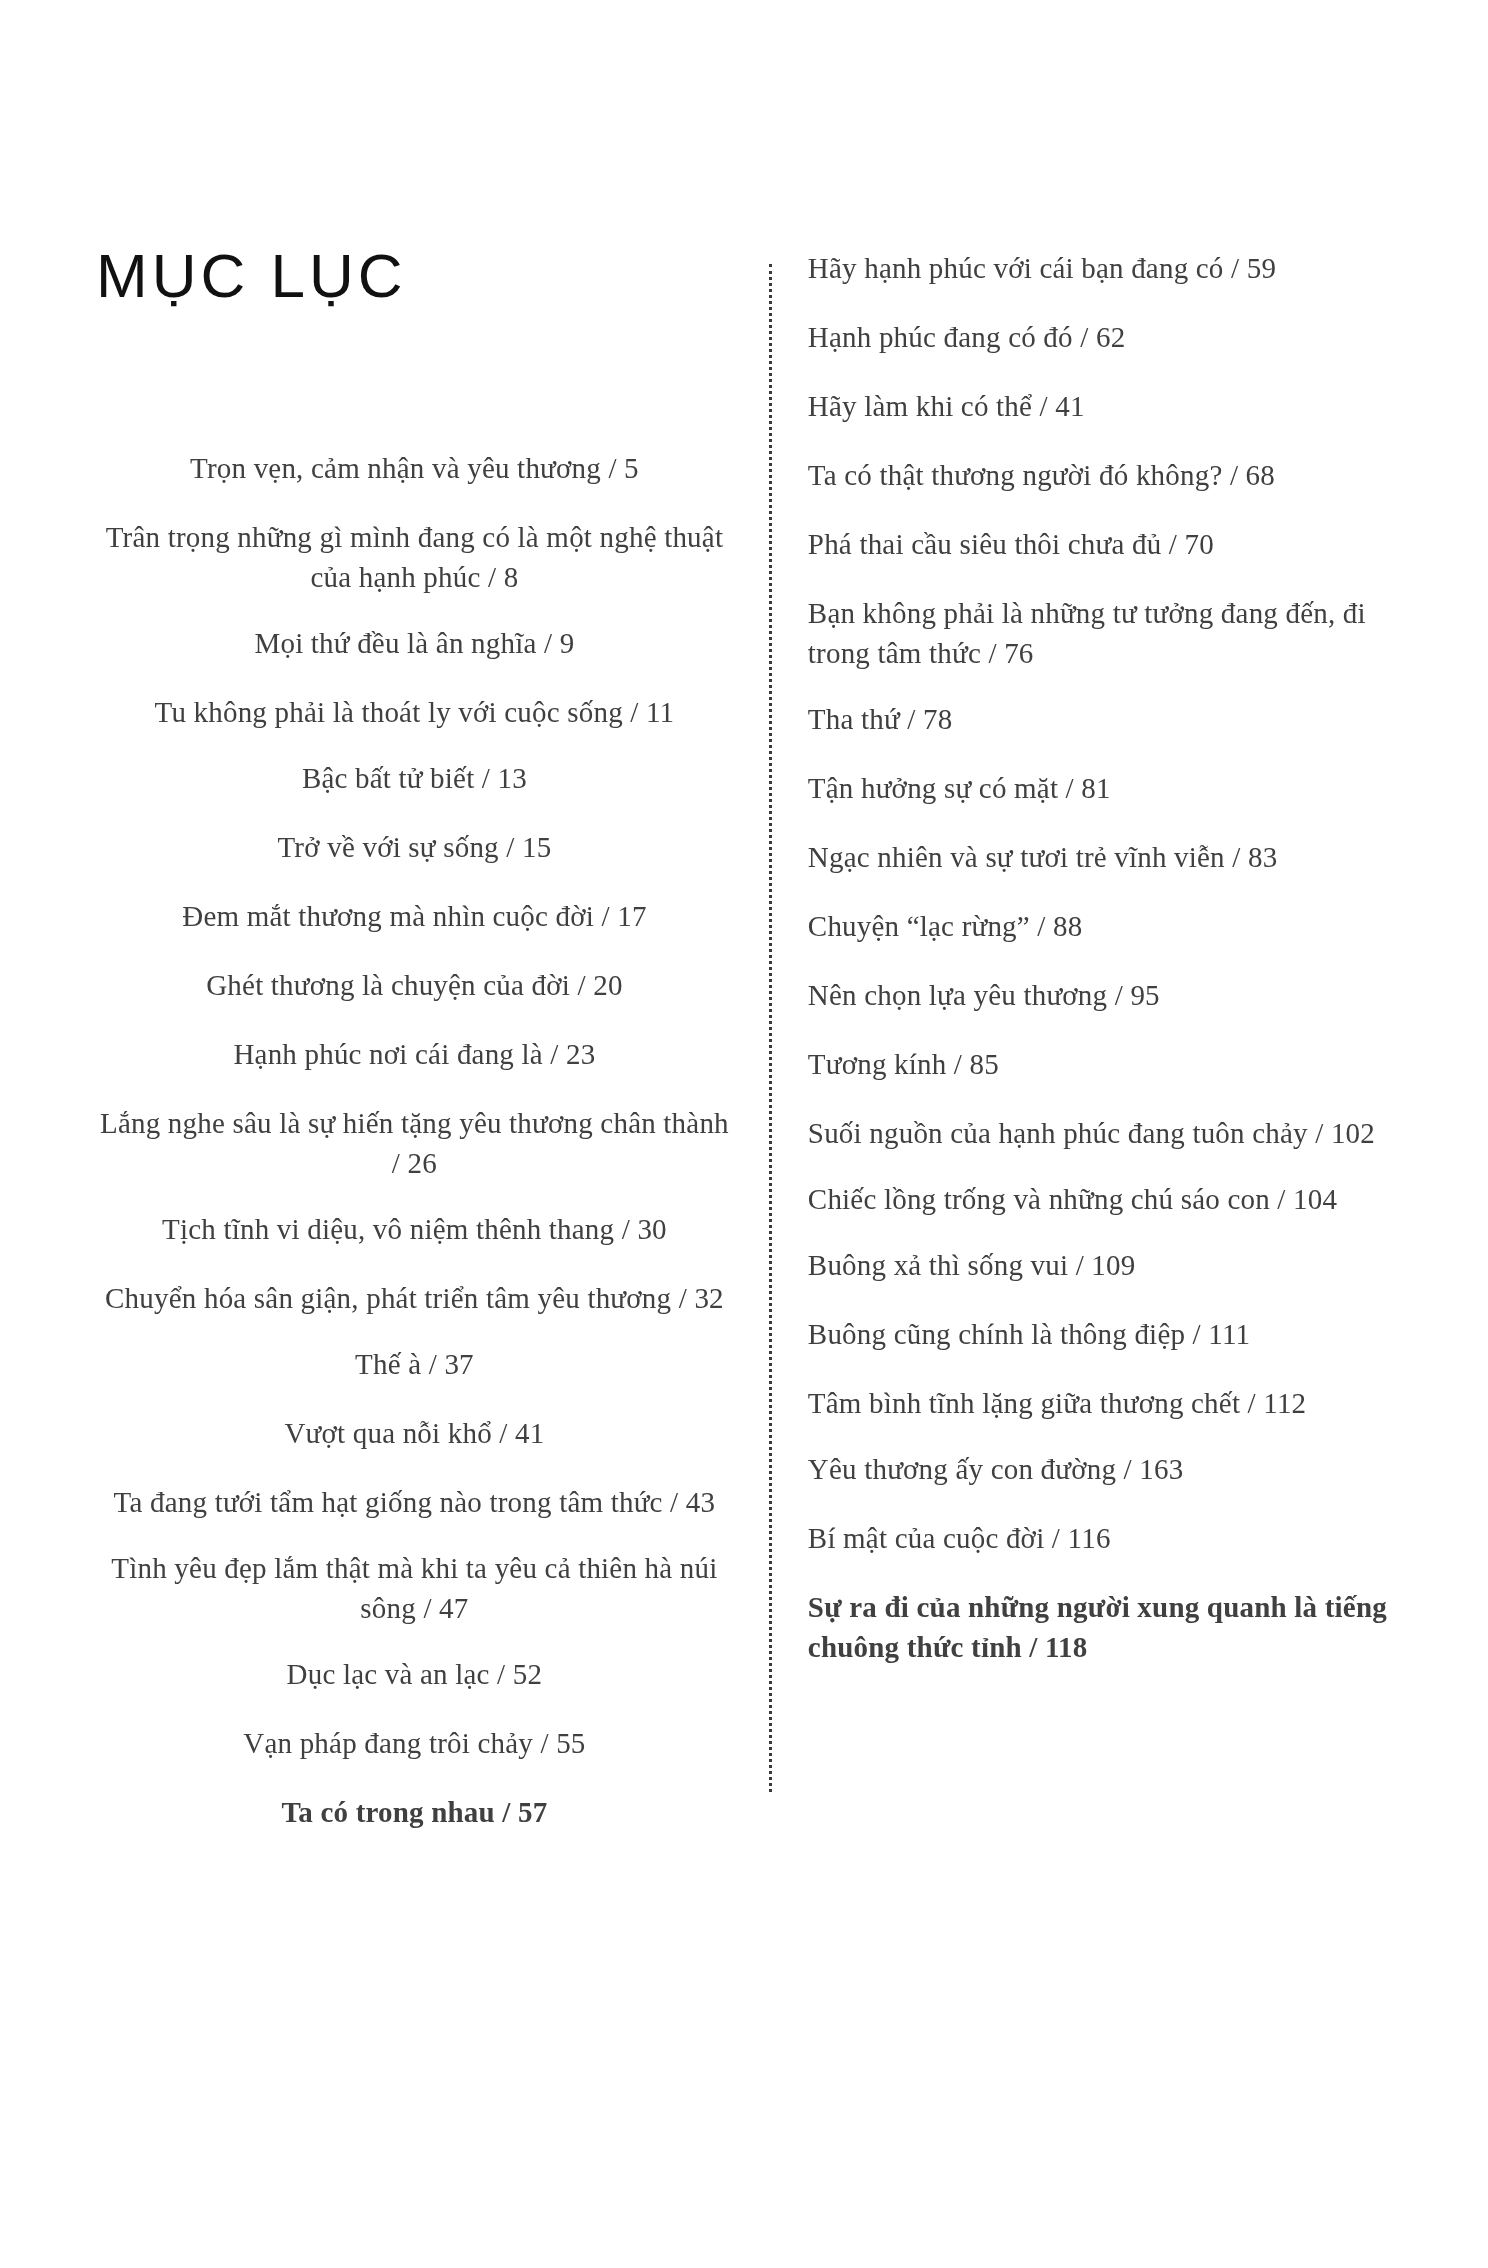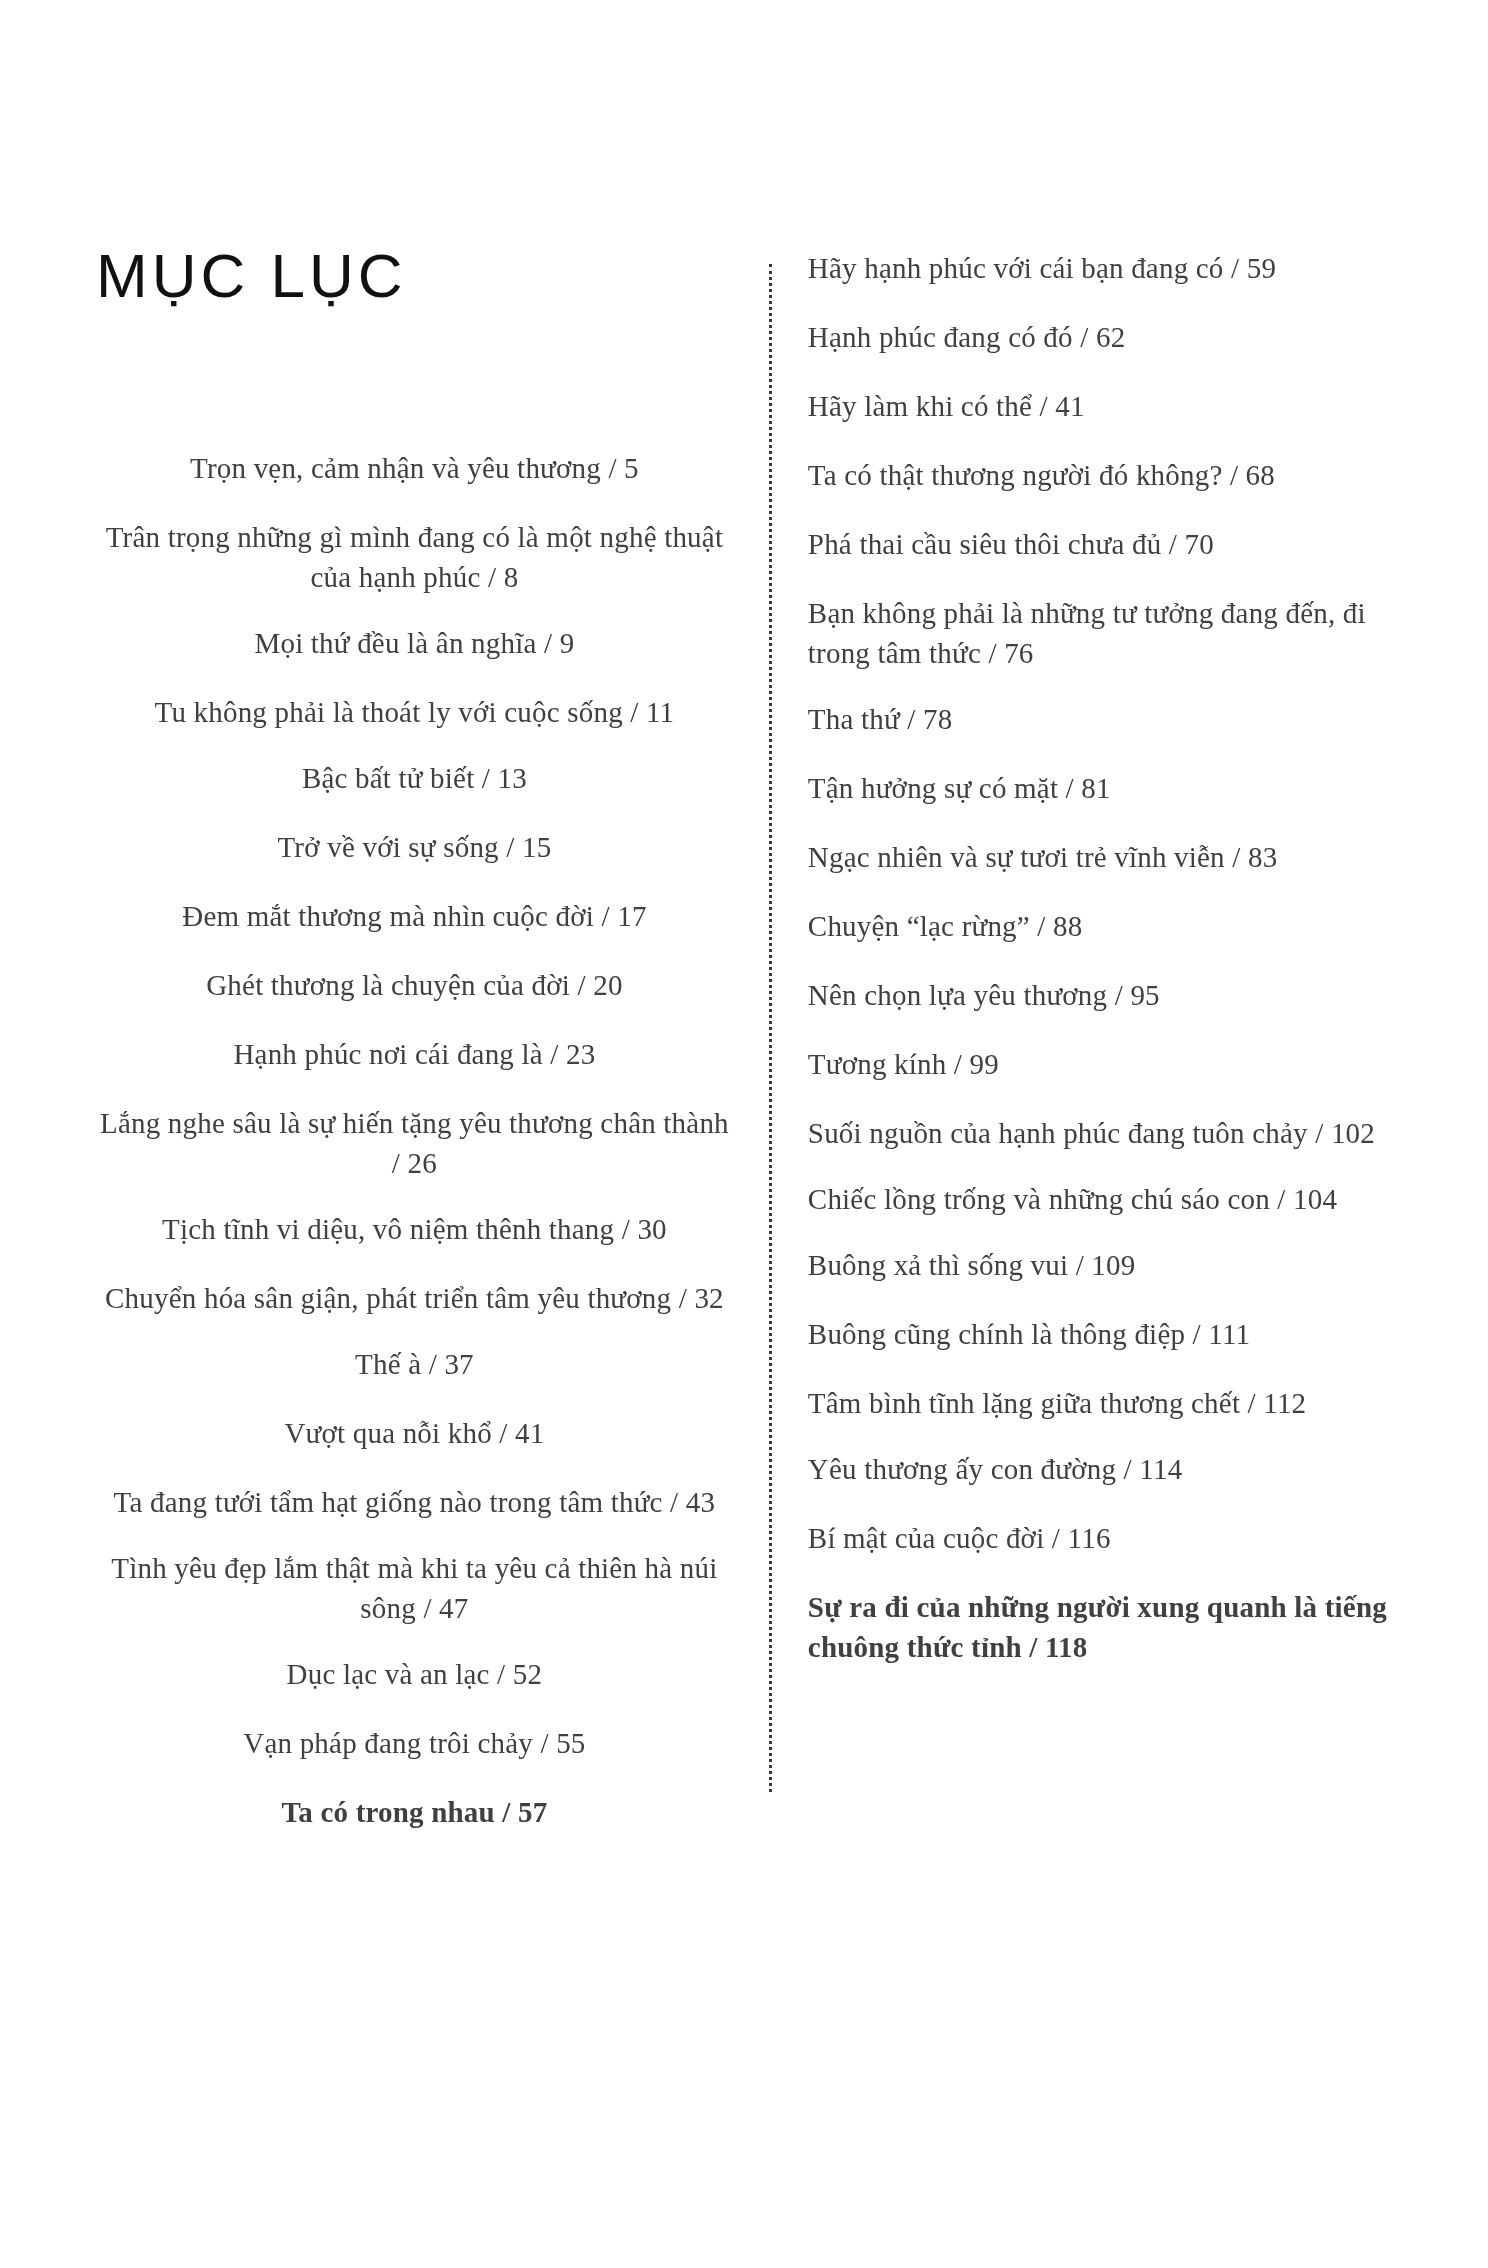--- a/index.html
+++ b/index.html
@@ -114,25 +114,25 @@
       <div class="entry">Hạnh phúc đang có đó / 62</div>
       <div class="entry">Hãy làm khi có thể / 41</div>
       <div class="entry">Ta có thật thương người đó không? / 68</div>
       <div class="entry">Phá thai cầu siêu thôi chưa đủ / 70</div>
       <div class="entry two-line">Bạn không phải là những tư tưởng đang đến, đi trong tâm thức / 76</div>
       <div class="entry">Tha thứ / 78</div>
       <div class="entry">Tận hưởng sự có mặt / 81</div>
       <div class="entry">Ngạc nhiên và sự tươi trẻ vĩnh viễn / 83</div>
       <div class="entry">Chuyện “lạc rừng” / 88</div>
       <div class="entry">Nên chọn lựa yêu thương / 95</div>
-      <div class="entry">Tương kính / 99</div>
+      <div class="entry">Tương kính / 85</div>
       <div class="entry two-line">Suối nguồn của hạnh phúc đang tuôn chảy / 102</div>
       <div class="entry two-line">Chiếc lồng trống và những chú sáo con / 104</div>
       <div class="entry">Buông xả thì sống vui / 109</div>
       <div class="entry">Buông cũng chính là thông điệp / 111</div>
       <div class="entry two-line">Tâm bình tĩnh lặng giữa thương chết / 112</div>
-      <div class="entry">Yêu thương ấy con đường / 114</div>
+      <div class="entry">Yêu thương ấy con đường / 163</div>
       <div class="entry">Bí mật của cuộc đời / 116</div>
       <div class="entry two-line">Sự ra đi của những người xung quanh là tiếng chuông thức tỉnh / 118</div>
     </div>
 
   </div>
 </div>
 
 </body></html>

